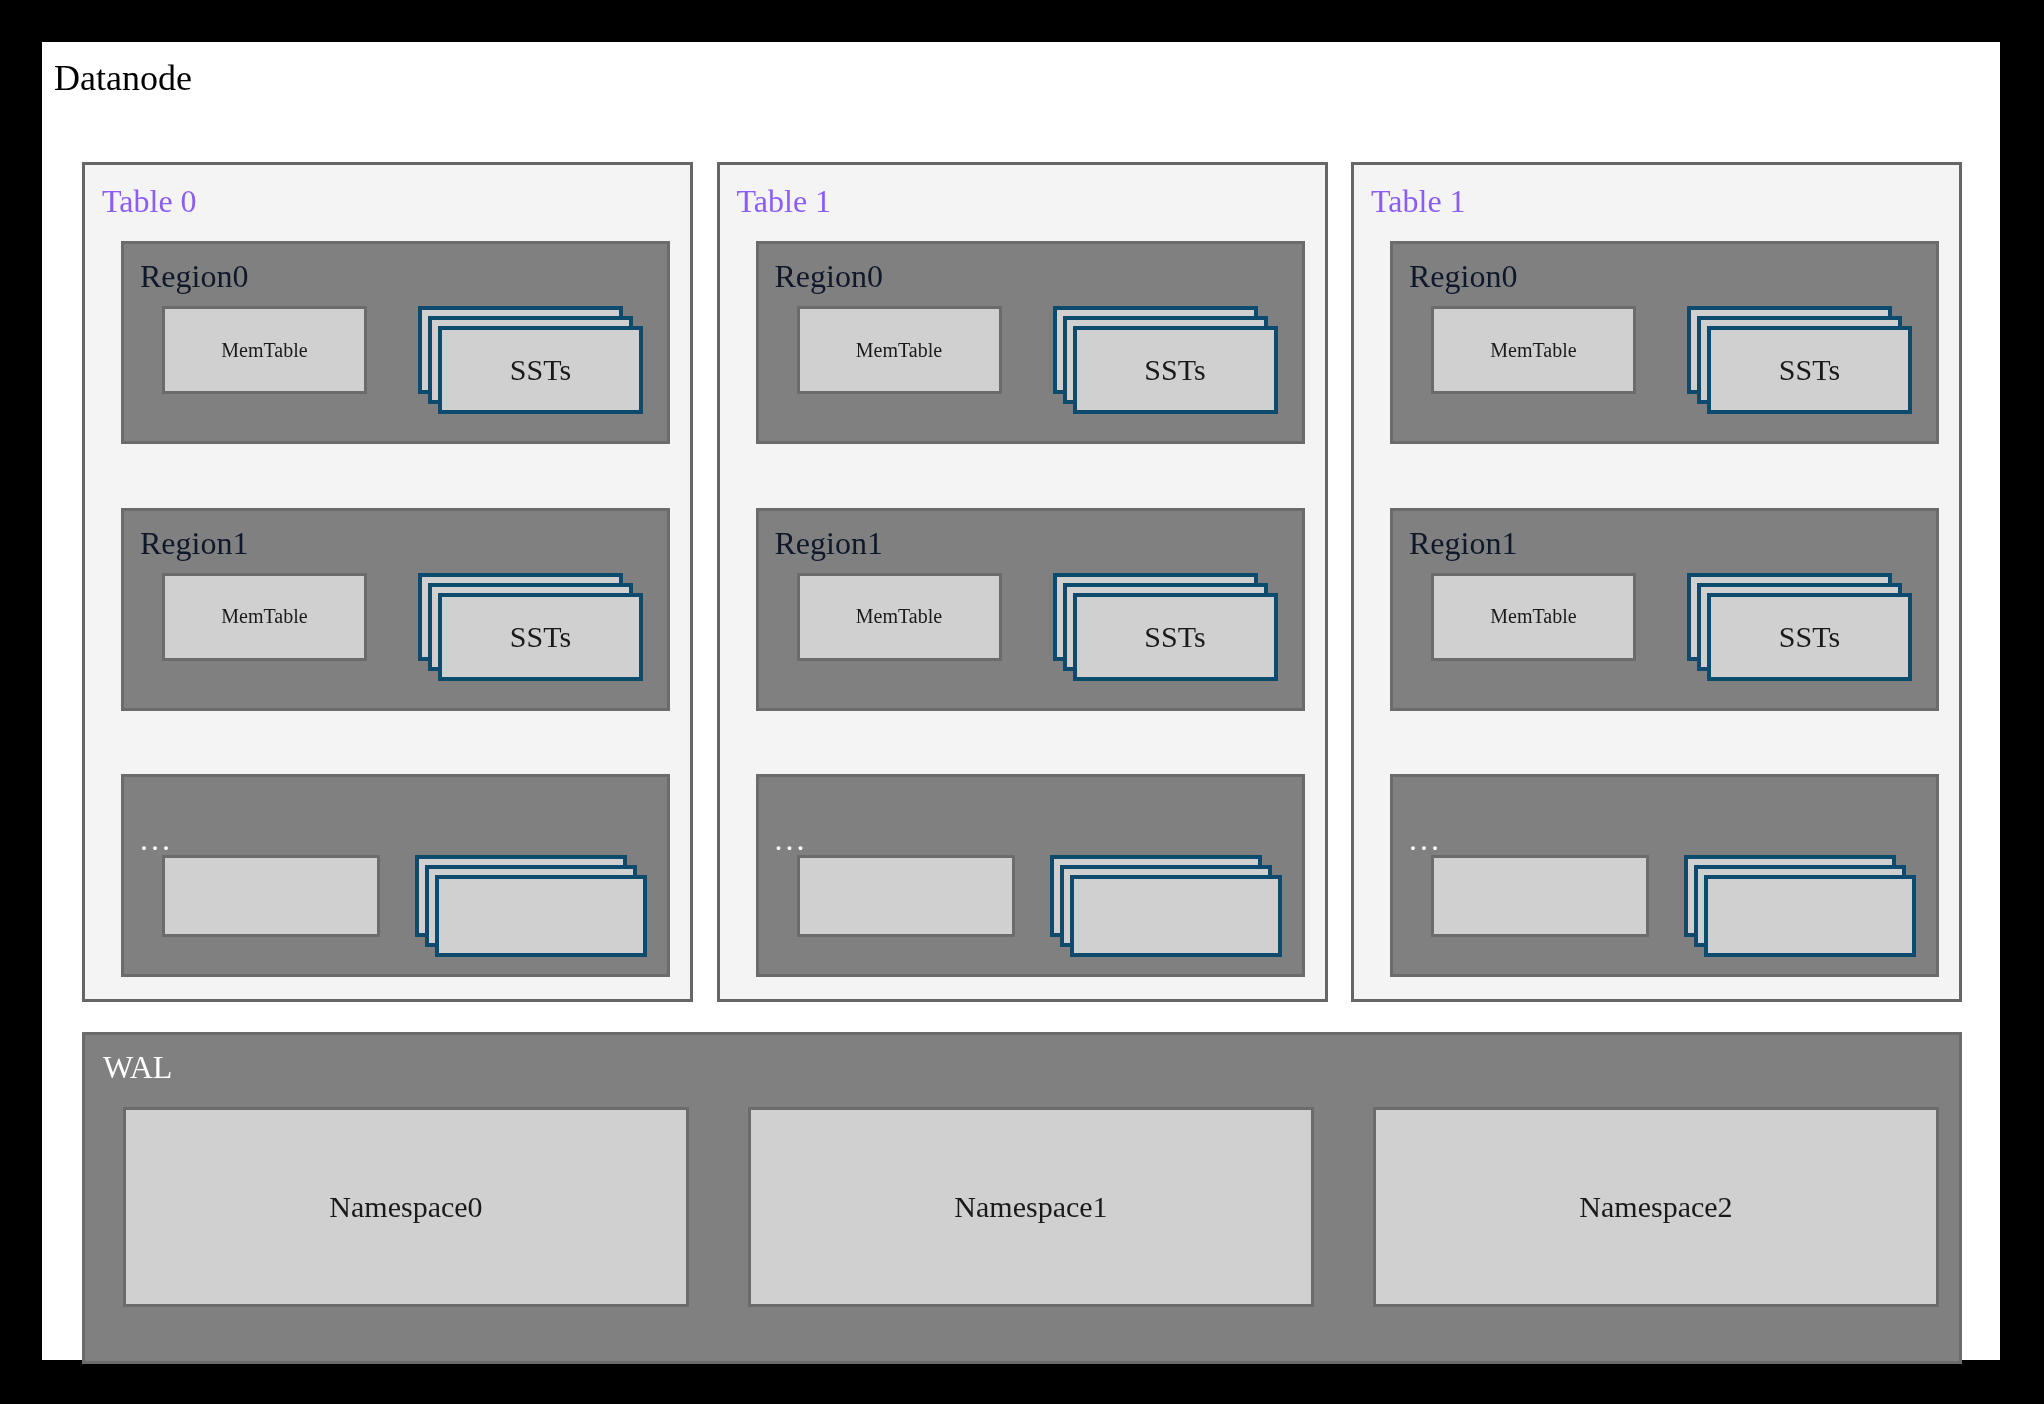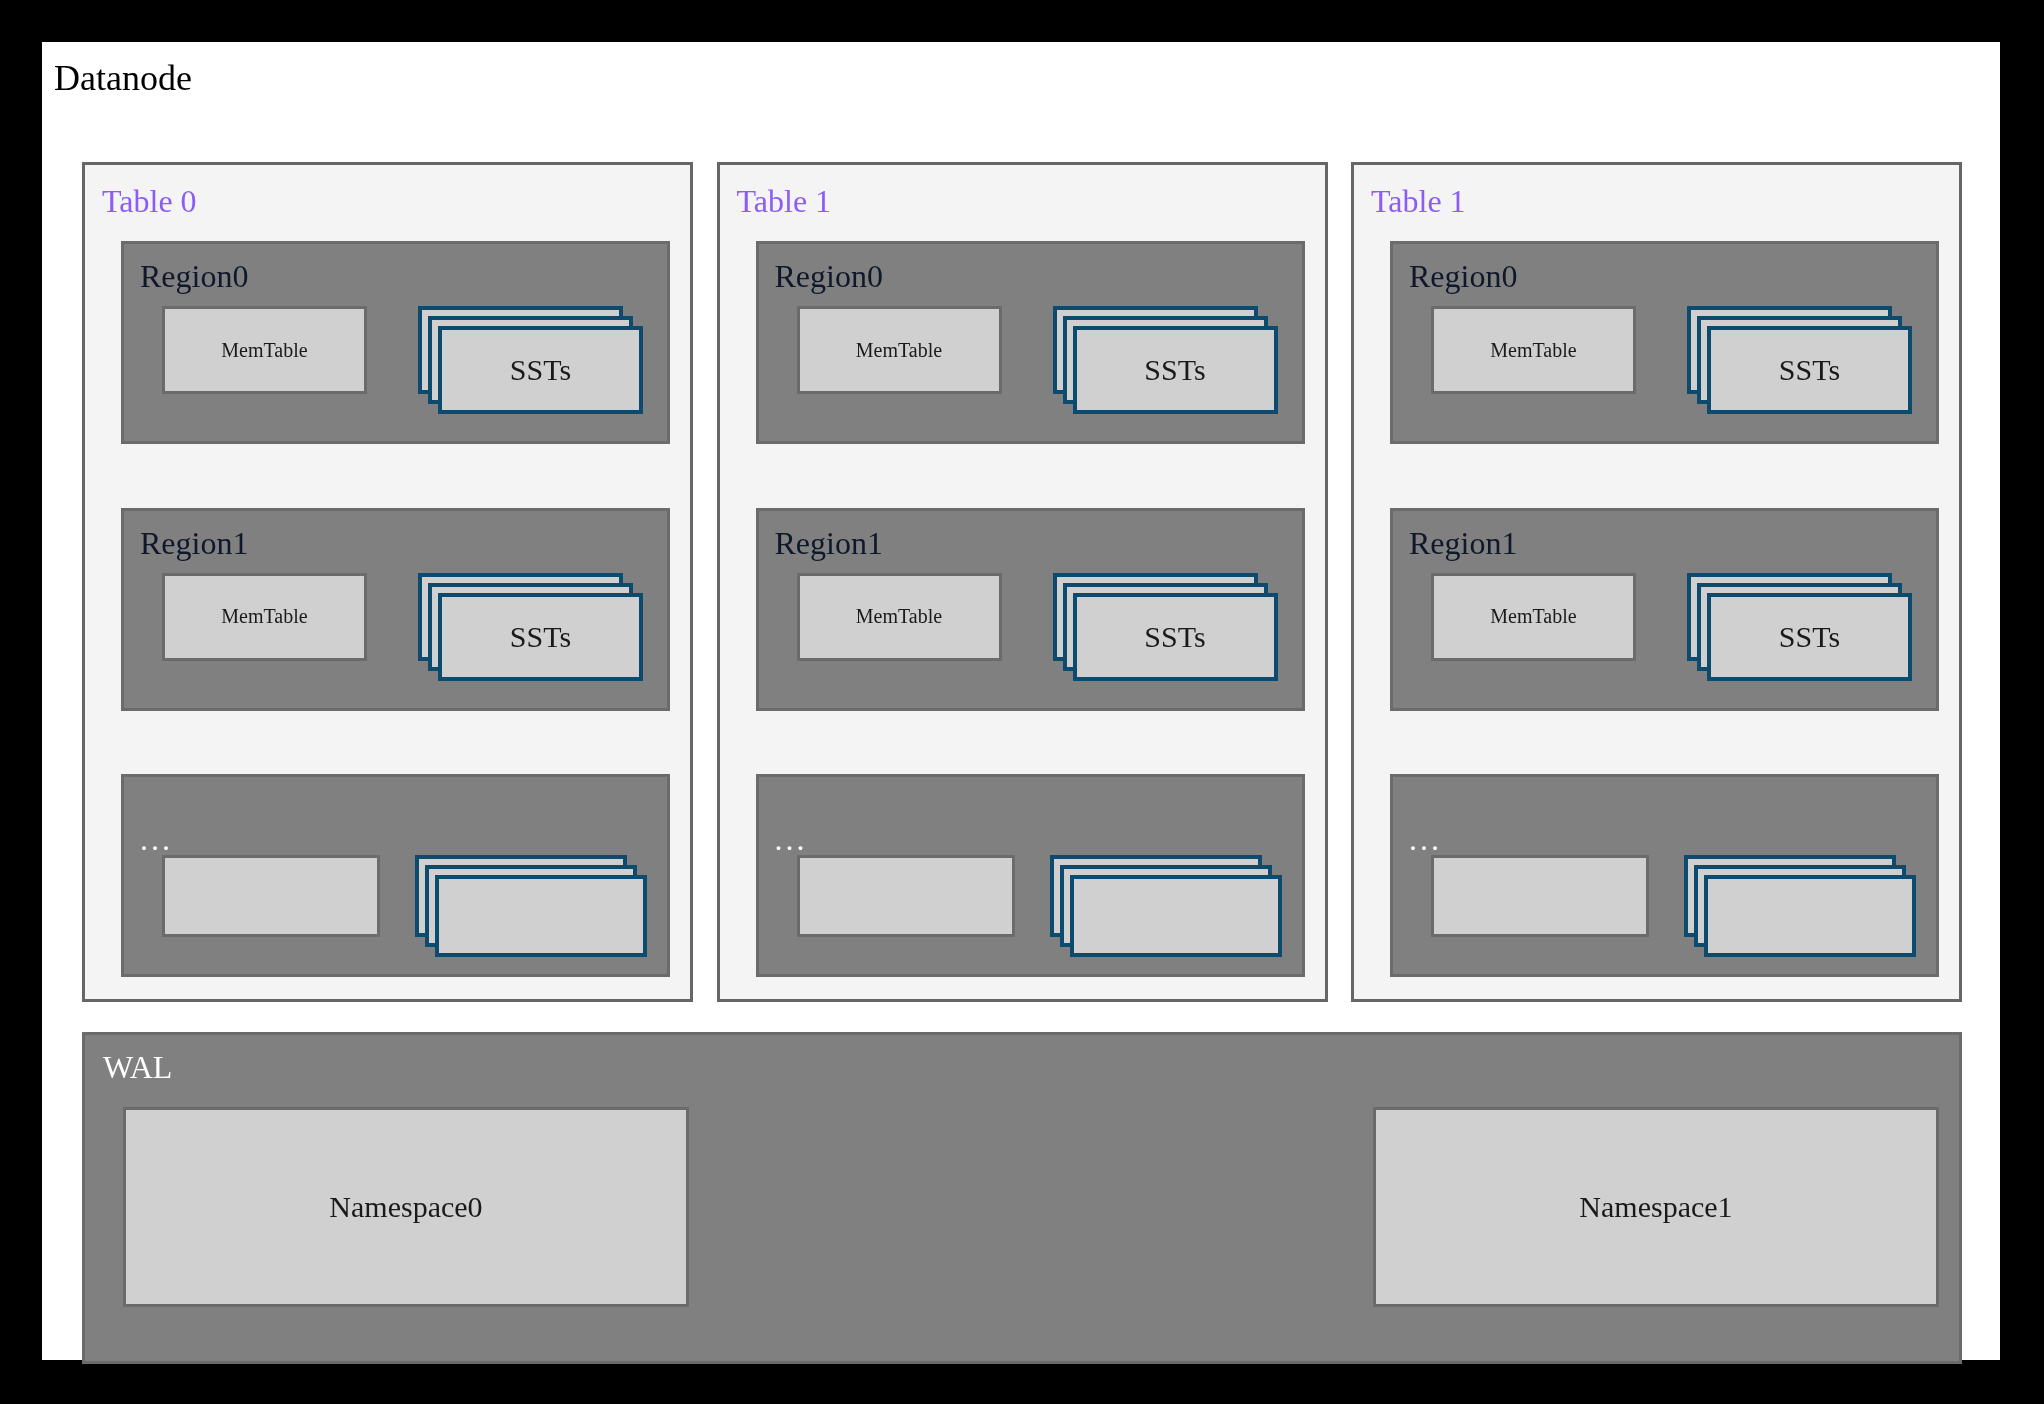--- a/index.html
+++ b/index.html
@@ -357,17 +357,18 @@
         </div>
       </div>
 
     </div>
 
     <div id="wal">
       <div class="wal-label">WAL</div>
       <div class="namespaces">
         <div class="namespace">Namespace0</div>
         <div class="namespace">Namespace1</div>
+        <div class="namespace">Namespace2</div>
       </div>
     </div>
 
   </div>
 </div>
 
 </body></html>

